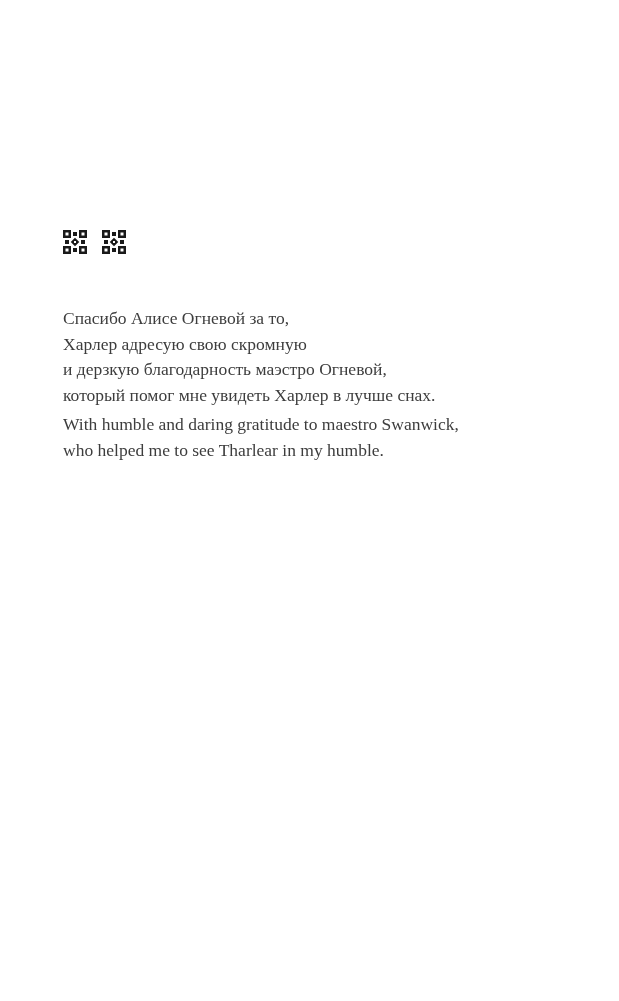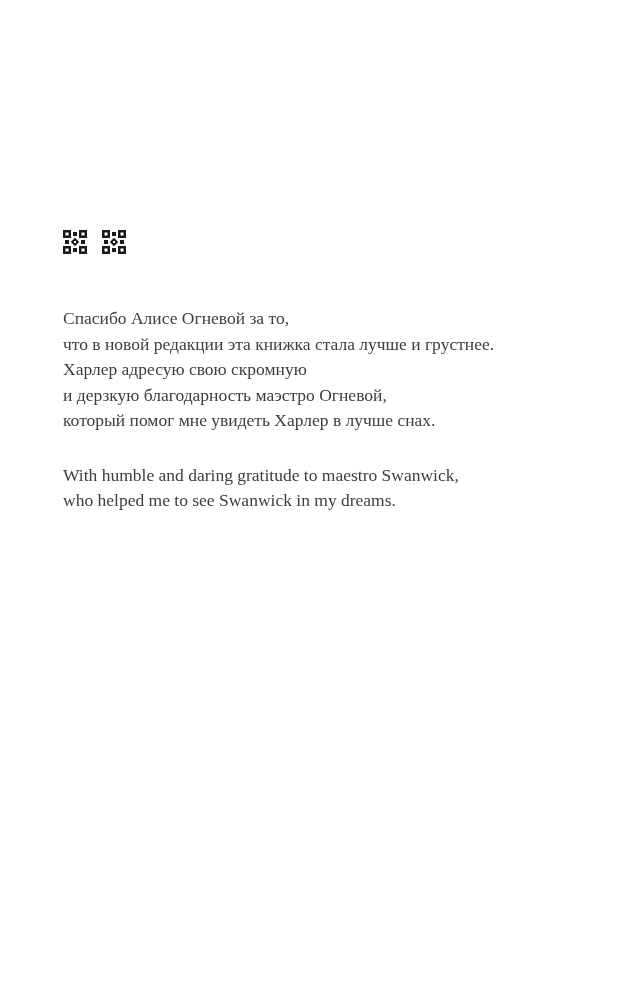--- a/index.html
+++ b/index.html
@@ -36,21 +36,21 @@
     width: 500px;
   }
   .para-ru .line,
   .para-en .line {
     font-size: 17.5px;
     line-height: 25.5px;
     white-space: nowrap;
     color: #3d3d3d;
   }
   .para-en {
-    margin-top: 29px;
+    margin-top: 4px;
   }
 </style>
 </head>
 <body>
 
 <div class="page">
 
   <div class="ornament-row">
     <span class="ornament">
       <svg viewBox="0 0 24 24" width="24" height="24" aria-hidden="true">
@@ -94,24 +94,23 @@
           <rect x="18.5" y="18.5" width="3" height="3"></rect>
           <rect x="11" y="11" width="2" height="2"></rect>
         </g>
       </svg>
     </span>
   </div>
 
   <div class="dedication">
     <div class="para-ru">
       <div class="line">Спасибо Алисе Огневой за то,</div>
-      <div class="line">что в новой редакции эта книжка стала лучше и грустнее.</div>
       <div class="line">Харлер адресую свою скромную</div>
       <div class="line">и дерзкую благодарность маэстро Огневой,</div>
       <div class="line">который помог мне увидеть Харлер в лучше снах.</div>
     </div>
     <div class="para-en">
       <div class="line">With humble and daring gratitude to maestro Swanwick,</div>
-      <div class="line">who helped me to see Swanwick in my dreams.</div>
+      <div class="line">who helped me to see Tharlear in my humble.</div>
     </div>
   </div>
 
 </div>
 
 </body></html>

